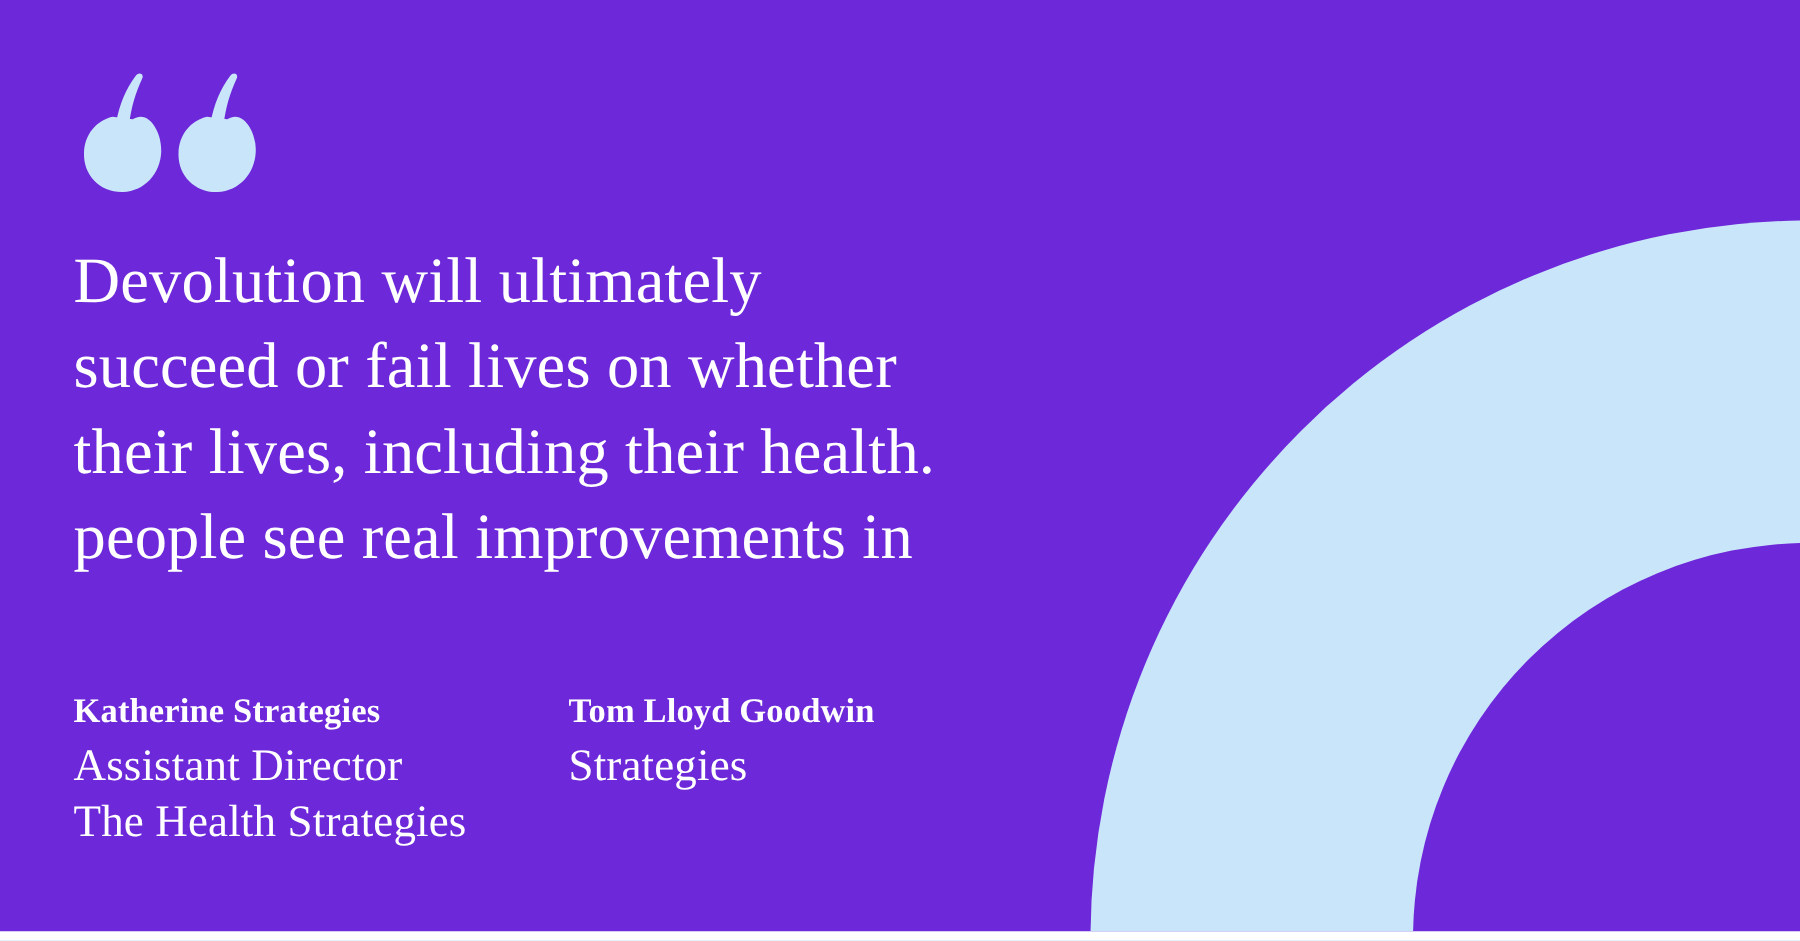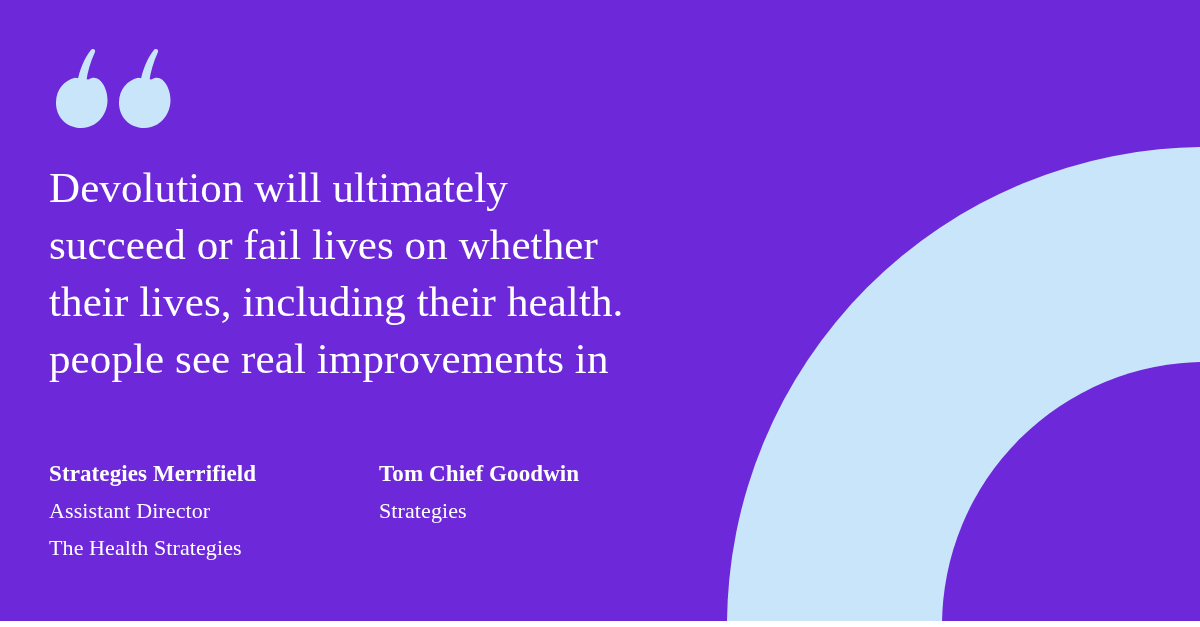--- a/index.html
+++ b/index.html
@@ -70,21 +70,21 @@
     color: #ffffff;
     font-size: 23px;
     line-height: 37px;
     font-weight: 700;
     letter-spacing: 0.1px;
     white-space: nowrap;
   }
   .attrib-line {
     display: block;
     color: #ffffff;
-    font-size: 22px;
+    font-size: 30px;
     line-height: 37px;
     font-weight: 300;
     letter-spacing: 0.1px;
     white-space: nowrap;
   }
 </style>
 </head>
 <body>
 
 <div id="card">
@@ -132,24 +132,24 @@
   <div id="quote-text">
     <span class="qline">Devolution will ultimately</span>
     <span class="qline">succeed or fail lives on whether</span>
     <span class="qline">their lives, including their health.</span>
     <span class="qline">people see real improvements in</span>
   </div>
 
   <div id="attributions">
 
     <div class="attrib-block">
-      <span class="attrib-name">Strategies Merrifield</span>
+      <span class="attrib-name">Katherine Strategies</span>
       <span class="attrib-line">Assistant Director</span>
       <span class="attrib-line">The Health Strategies</span>
     </div>
 
     <div class="attrib-block">
-      <span class="attrib-name">Tom Chief Goodwin</span>
+      <span class="attrib-name">Tom Lloyd Goodwin</span>
       <span class="attrib-line">Strategies</span>
     </div>
 
   </div>
 </div>
 
 </body></html>

